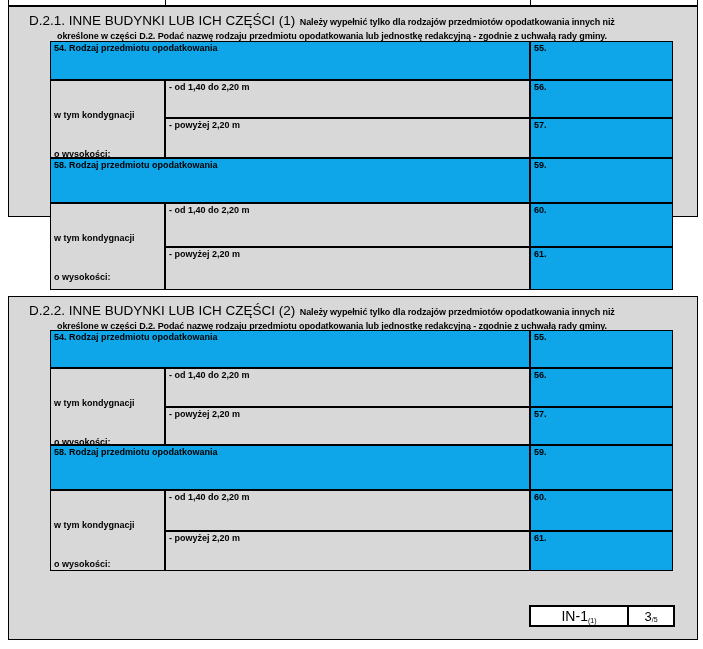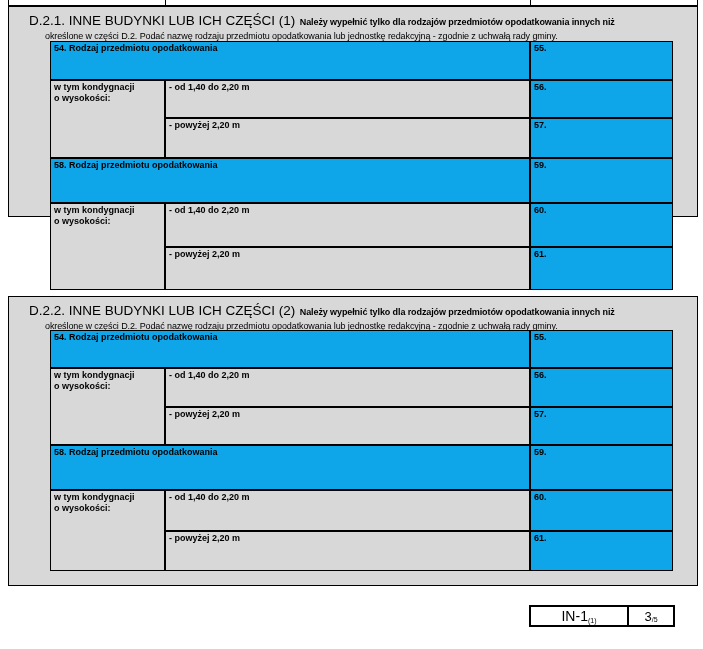--- a/index.html
+++ b/index.html
@@ -18,30 +18,30 @@
   }
   .frag .vline { position: absolute; top: 0; bottom: 0; width: 1px; background: #000; }
 
   .section {
     position: absolute; left: 8px; width: 690px;
     background: #d8d8d8; border: 1px solid #000;
   }
   .sec-header { padding: 4px 0 0 20px; line-height: 1.12; }
   .sec-title { font-size: 13.5px; font-weight: normal; }
   .sec-note { font-size: 9px; font-weight: bold; letter-spacing: -0.1px; }
-  .sec-note2 { display: block; margin-left: 16px; margin-top: 2px; font-size: 9px; font-weight: normal; letter-spacing: -0.1px; }
+  .sec-note2 { display: block; margin-left: 28px; margin-top: 2px; font-size: 9px; font-weight: bold; letter-spacing: -0.1px; }
 
   .cell {
     position: absolute; border: 1px solid #000;
     font-size: 9px; font-weight: bold; line-height: 1.25;
     padding: 1px 3px;
   }
   .cell.w { background: #0ea5e9; }
   .cell.g { background: #d8d8d8; }
-  .kond span { display: block; }
+  .kond span { display: block; margin-top: 28px; }
 
   .footer {
     position: absolute; left: 529px; top: 605px; width: 146px; height: 22px;
     display: flex; background: #fff; border: 2px solid #000;
   }
   .fcell-code { flex: 1; border-right: 2px solid #000; display: flex; align-items: center; justify-content: center; }
   .fcell-page { width: 44px; display: flex; align-items: center; justify-content: center; }
   .code-main { font-weight: normal; font-size: 14px; }
   .code-sub { font-size: 7px; position: relative; top: 4px; }
   .page-main { font-size: 13px; }
@@ -106,21 +106,21 @@
       <span>60.</span>
     </div>
     <div class="cell g" style="left:156px; top:240px; width:365px; height:43px;">
       <span>- powyżej 2,20 m</span>
     </div>
     <div class="cell w" style="left:521px; top:240px; width:143px; height:43px;">
       <span>61.</span>
     </div>
   </div>
 
-  <div class="section" style="top:296px; height:290px;">
+  <div class="section" style="top:296px; height:344px;">
     <div class="sec-header">
       <span class="sec-title">D.2.2. INNE BUDYNKI LUB ICH CZĘŚCI (2)</span>
       <span class="sec-note">Należy wypełnić tylko dla rodzajów przedmiotów opodatkowania innych niż</span>
       <span class="sec-note2">określone w części D.2. Podać nazwę rodzaju przedmiotu opodatkowania lub jednostkę redakcyjną - zgodnie z uchwałą rady gminy.</span>
     </div>
 
     <div class="cell w" style="left:41px; top:33px; width:480px; height:38px;">
       <span>54. Rodzaj przedmiotu opodatkowania</span>
     </div>
     <div class="cell w" style="left:521px; top:33px; width:143px; height:38px;">

